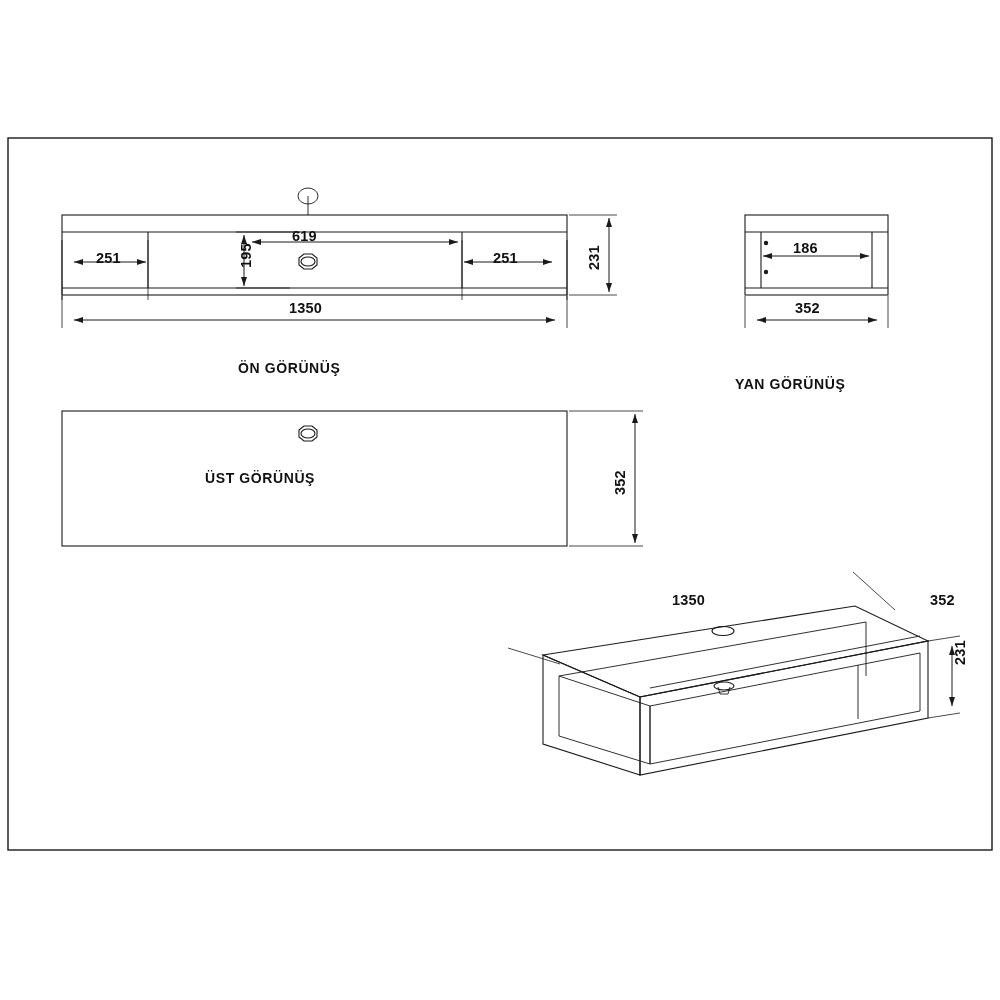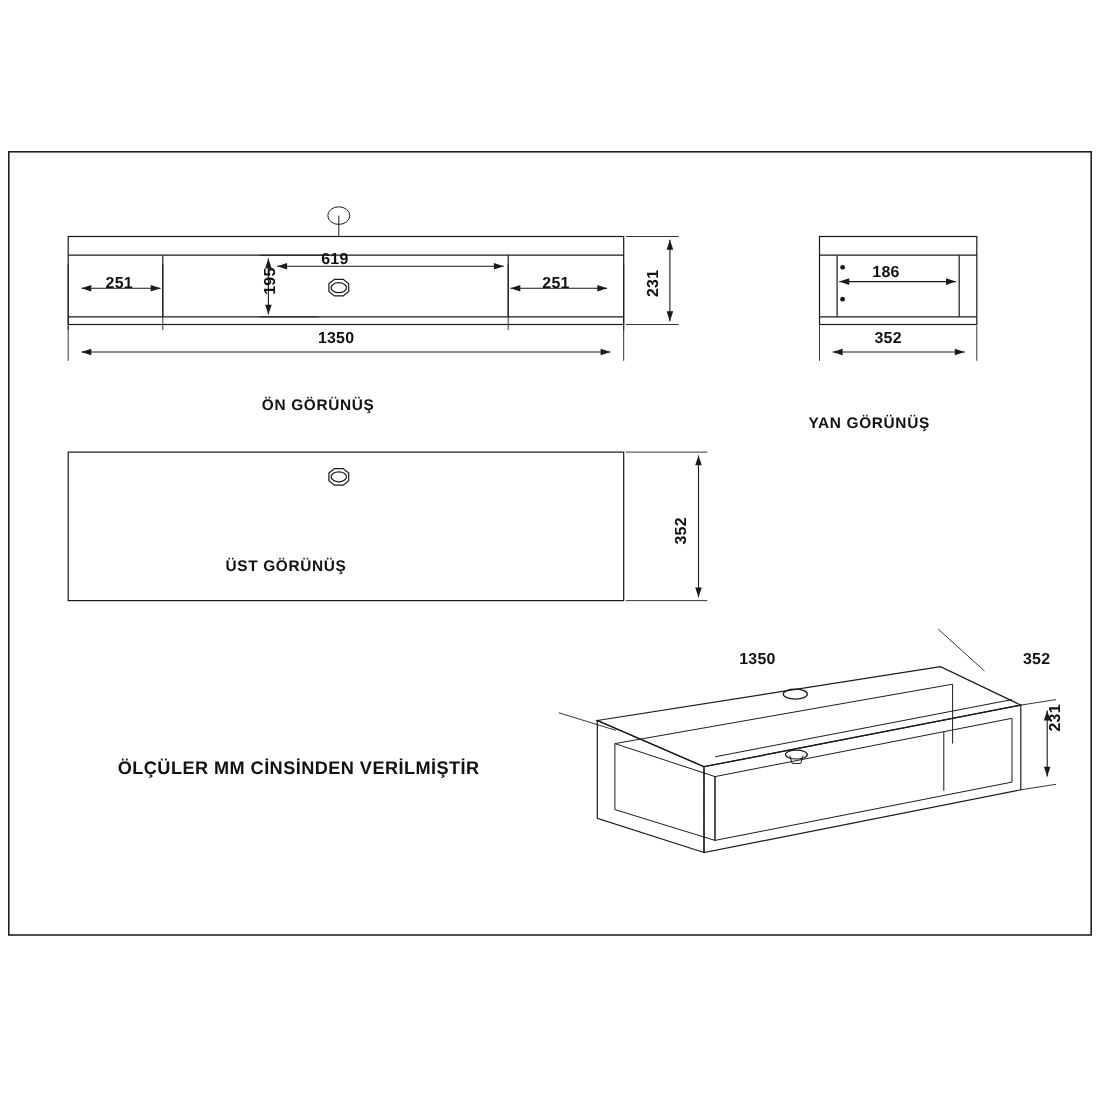--- a/index.html
+++ b/index.html
@@ -232,22 +232,21 @@
   <div class="label dim-text-v rot90" style="left:238px; top:268px;">195</div>
   <div class="label dim-text" style="left:493px; top:250px;">251</div>
   <div class="label dim-text" style="left:289px; top:300px;">1350</div>
   <div class="label dim-text-v rot90" style="left:586px; top:270px;">231</div>
   <div class="label view-title" style="left:238px; top:360px;">ÖN GÖRÜNÜŞ</div>
 
   <div class="label dim-text" style="left:793px; top:240px;">186</div>
   <div class="label dim-text" style="left:795px; top:300px;">352</div>
   <div class="label view-title" style="left:735px; top:376px;">YAN GÖRÜNÜŞ</div>
 
-  <div class="label view-title" style="left:205px; top:506px;">ÜST GÖRÜNÜŞ</div>
+  <div class="label view-title" style="left:205px; top:470px;">ÜST GÖRÜNÜŞ</div>
   <div class="label dim-text-v rot90" style="left:612px; top:495px;">352</div>
 
   <div class="label dim-text" style="left:672px; top:592px;">1350</div>
   <div class="label dim-text" style="left:930px; top:592px;">352</div>
   <div class="label dim-text-v rot90" style="left:952px; top:665px;">231</div>
 
-  <div class="label note" style="left:107px; top:690px;">ÖLÇÜLER MM CİNSİNDEN VERİLMİŞTİR</div>
 
 </div>
 
 </body></html>

